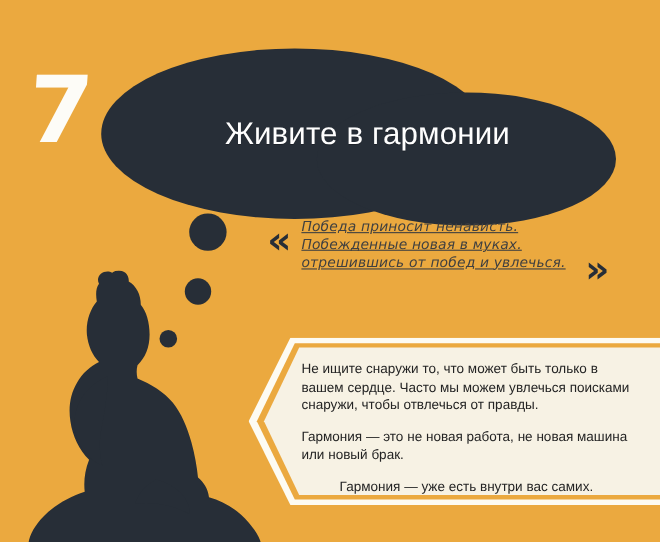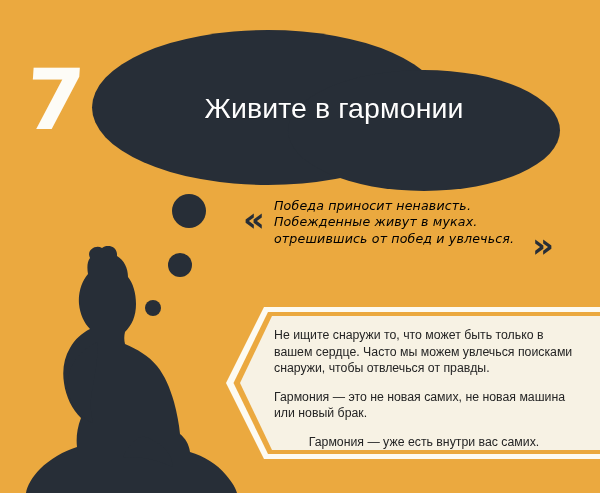--- a/index.html
+++ b/index.html
@@ -33,21 +33,21 @@
     text-align: center;
     letter-spacing: -2px;
     transform: skewX(-4deg);
     user-select: none;
   }
 
   
   .cloud {
     position: absolute;
     left: 92px;
-    top: 18px;
+    top: 32px;
     width: 470px;
     height: 180px;
   }
   .cloud .lobe {
     position: absolute;
     background: #272e37;
     border-radius: 50%;
   }
   .cloud .lobe-main {
     left: 0;
@@ -115,27 +115,28 @@
     left: 289px;
     top: 30px;
     font-size: 34px;
     letter-spacing: -6px;
   }
   .quote-lines {
     position: absolute;
     left: 31px;
     top: 0;
     width: 292px;
-    color: #000000;
+    color: #404040;
     font-family: "DejaVu Sans", sans-serif;
     font-size: 12.6px;
     line-height: 16.4px;
     font-style: italic;
     letter-spacing: 0.15px;
     white-space: nowrap;
+    text-decoration: underline;
   }
   .quote-lines div { height: 16.4px; }
 
   
   .buddha {
     position: absolute;
     left: 24px;
     top: 246px;
     width: 215px;
     height: 247px;
@@ -179,21 +180,21 @@
   </div>
 
   <div class="dot dot-1"></div>
   <div class="dot dot-2"></div>
   <div class="dot dot-3"></div>
 
   <div class="quote-block">
     <span class="chev chev-left">«</span>
     <div class="quote-lines">
       <div>Победа приносит ненависть.</div>
-      <div>Побежденные живут в муках.</div>
+      <div>Побежденные новая в муках.</div>
       <div>отрешившись от побед и увлечься.</div>
     </div>
     <span class="chev chev-right">»</span>
   </div>
 
   <div class="buddha">
     <svg width="215" height="247" viewBox="0 0 215 247" xmlns="http://www.w3.org/2000/svg">
       <path fill="#272e37" d="
         M66 12
         C62 4, 72 -2, 78 2
@@ -242,18 +243,18 @@
     <svg width="374" height="152" viewBox="0 0 374 152" xmlns="http://www.w3.org/2000/svg">
 
       <path d="M38 0 L374 0 L374 152 L38 152 L0 76 Z" fill="#fdfbf2"></path>
 
       <path d="M42 5 L374 5 L374 147 L42 147 L7.5 76 Z" fill="#eba93f"></path>
 
       <path d="M46 9 L374 9 L374 143 L46 143 L14 76 Z" fill="#f7f2e4"></path>
     </svg>
     <div class="panel-text">
       <p>Не ищите снаружи то, что может быть только в вашем сердце. Часто мы можем увлечься поисками снаружи, чтобы отвлечься от правды.</p>
-      <p>Гармония — это не новая самих, не новая машина или новый брак.</p>
+      <p>Гармония — это не новая работа, не новая машина или новый брак.</p>
       <p>Гармония — уже есть внутри вас самих.</p>
     </div>
   </div>
 
 </div>
 
 </body></html>

